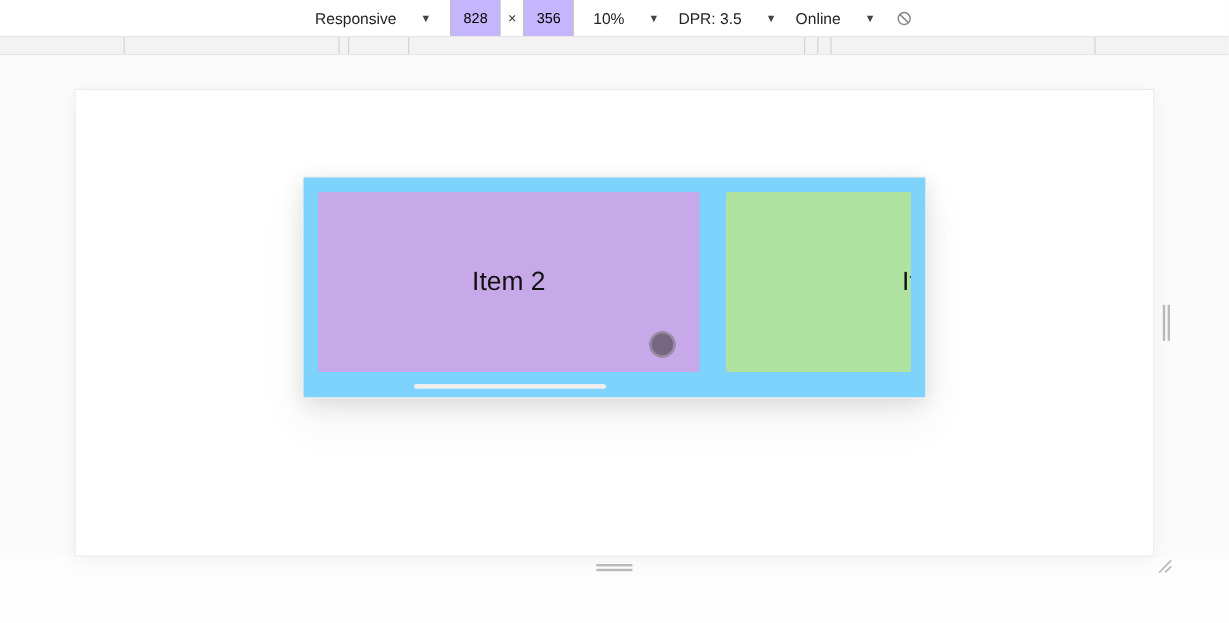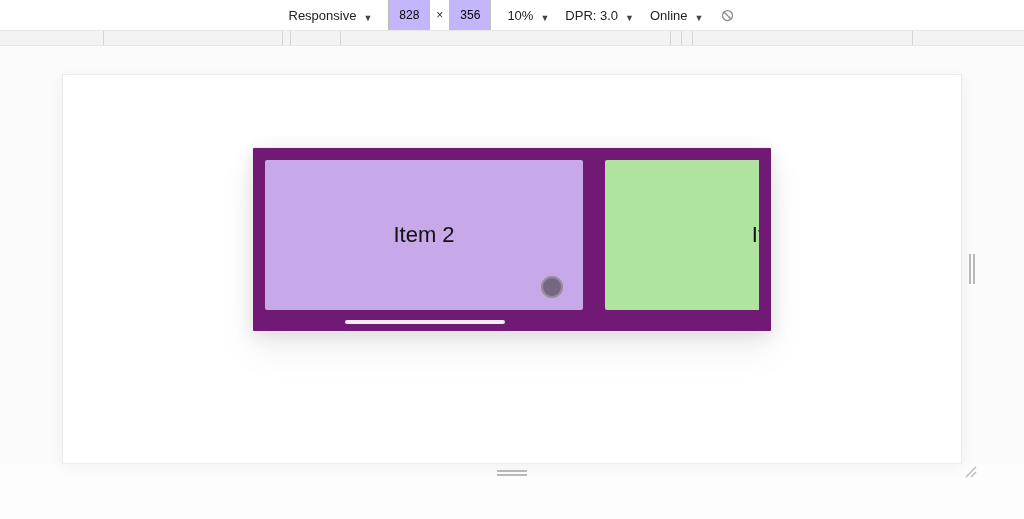--- a/index.html
+++ b/index.html
@@ -17,21 +17,21 @@
     height: 30px;
     display: flex;
     align-items: center;
     justify-content: center;
     font-size: 13px;
     color: #222;
     gap: 16px;
     background: #ffffff;
   }
   .device-toolbar .group { display: flex; align-items: center; gap: 6px; }
-  .dropdown { display: inline-flex; align-items: flex-end; cursor: pointer; gap: 7px; }
+  .dropdown { display: inline-flex; align-items: center; cursor: pointer; gap: 20px; }
   .tri { font-size: 9px; color: #444; }
   .dim-inputs { display: flex; align-items: center; gap: 6px; }
   .dim-inputs input {
     width: 42px;
     height: 36px;
     border: 1px solid #bfbfbf;
     font-size: 12px;
     text-align: center;
     padding: 0;
     background: #c4b5fd;
@@ -122,21 +122,21 @@
   .corner-resize svg { width: 14px; height: 14px; }
 
   
   .carousel-card {
     position: absolute;
     left: 50%;
     top: 72px;
     transform: translateX(-50%);
     width: 520px;
     height: 185px;
-    background: #701a75;
+    background: #7dd3fc;
     border: 1px solid #eeeeee;
     border-radius: 2px;
     box-shadow: 0 4px 18px rgba(0,0,0,0.10), 0 18px 40px rgba(0,0,0,0.06);
     overflow: hidden;
     padding: 12px;
   }
 
   .carousel-track {
     display: flex;
     gap: 22px;
@@ -192,21 +192,21 @@
     <span class="dim-x">×</span>
     <input type="text" value="356" style="">
   </div>
 
   <div class="dropdown">
     <span>10%</span>
     <span class="tri">▼</span>
   </div>
 
   <div class="dropdown">
-    <span>DPR: 3.0</span>
+    <span>DPR: 3.5</span>
     <span class="tri">▼</span>
   </div>
 
   <div class="dropdown">
     <span>Online</span>
     <span class="tri">▼</span>
   </div>
 
   <div class="rotate-icon">
     <svg viewBox="0 0 24 24" fill="none" stroke="#8a8a8a" stroke-width="2">

